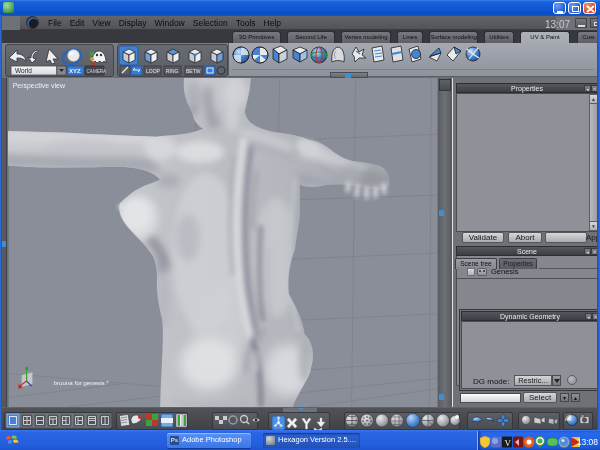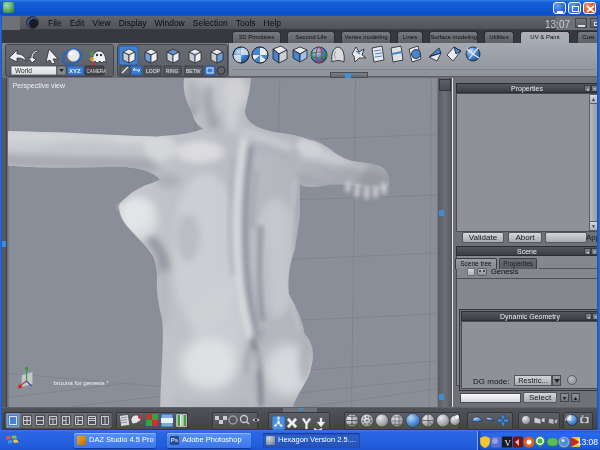--- a/index.html
+++ b/index.html
@@ -610,23 +610,20 @@
   <div class="abs" style="left:2px;top:241px;width:4px;height:6px;background:#3d8fd4;"></div>
   <div class="abs" style="left:439px;top:210px;width:5px;height:6px;background:#3d8fd4;"></div>
   <div class="abs" style="left:439px;top:394px;width:5px;height:6px;background:#3d8fd4;"></div>
   <div class="abs" id="taskbar">
     <svg class="abs" style="left:6px;top:4px;" width="14" height="13" viewBox="0 0 14 13">
       <path d="M0,3 Q2,1.5 4,2 L5,5 Q3,4.5 1,6 Z" fill="#e85740"></path>
       <path d="M5.5,1.8 Q8,1 10,1.8 L11,4.8 Q8.5,4 6.5,4.9 Z" fill="#7fc24a"></path>
       <path d="M1.5,7 Q3.5,5.5 5.5,6 L6.5,9 Q4.5,8.5 2.5,10 Z" fill="#4a90e8"></path>
       <path d="M7,6.1 Q9.5,5.2 11.5,6 L12.5,9 Q10,8.2 8,9.1 Z" fill="#f5c542"></path>
     </svg>
-    <div class="taskbtn" style="left:74px;width:82px;">
-      <span class="abs" style="left:3px;top:3px;width:9px;height:9px;background:linear-gradient(135deg,#f5a623,#c4641a);border-radius:1px;"></span>
-      <span style="margin-left:15px;">DAZ Studio 4.5 Pro</span></div>
     <div class="taskbtn" style="left:167px;width:84px;">
       <span class="abs" style="left:3px;top:3px;width:9px;height:9px;background:#2b4d8c;border-radius:1px;color:#cfe0f8;font-size:6px;line-height:9px;text-align:center;font-weight:bold;">Ps</span>
       <span style="margin-left:15px;">Adobe Photoshop</span></div>
     <div class="taskbtn" style="left:263px;width:97px;background:linear-gradient(#2e62cf,#2352b8);box-shadow:inset 0 1px 2px rgba(0,0,40,.5);">
       <span class="abs" style="left:3px;top:3px;width:9px;height:9px;background:radial-gradient(circle at 35% 30%,#cdd5de,#6a737e);border-radius:1px;"></span>
       <span style="margin-left:15px;text-align:right;">Hexagon Version 2.5....</span></div>
     <div class="abs" id="tray">
       <svg class="abs" style="left:2px;top:5px;" width="100" height="12" viewBox="0 0 100 12">
         <path d="M5,0 L10,2 L10,6 Q10,10 5,12 Q0,10 0,6 L0,2 Z" fill="#f2c73a" stroke="#a8821a" stroke-width="0.5"></path>
         <rect x="11" y="0.5" width="10" height="11" rx="2" fill="#5a6ed0"></rect>

